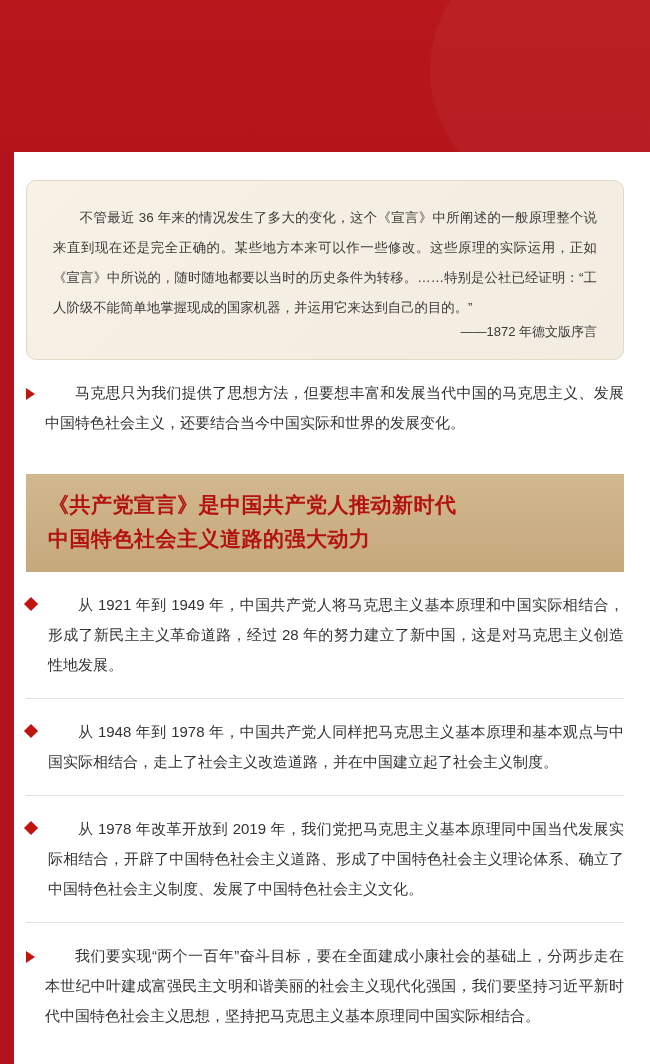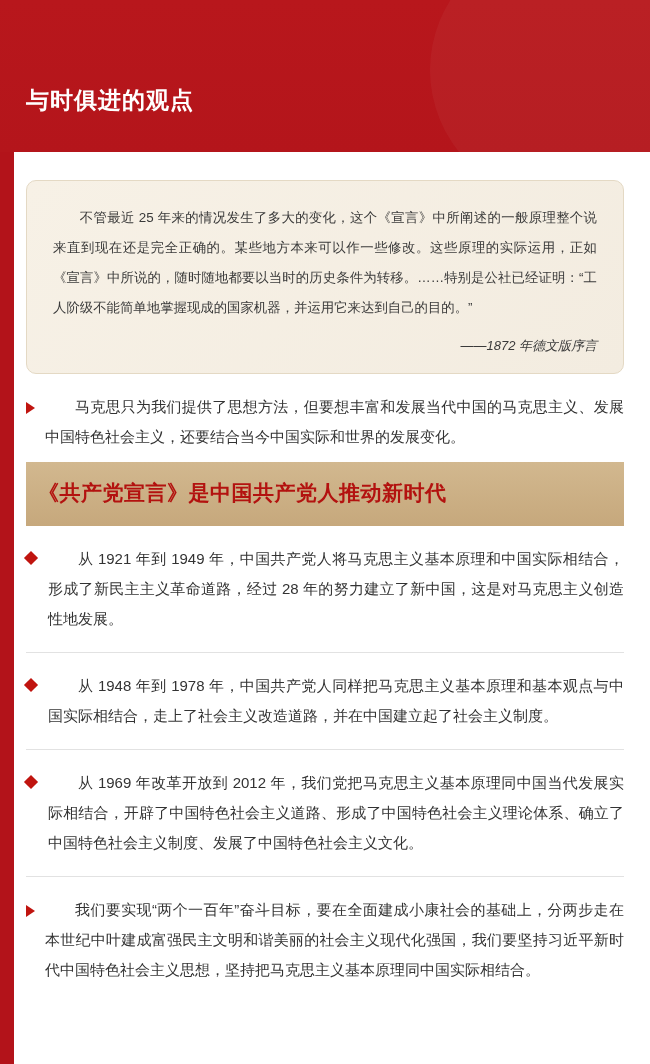--- a/index.html
+++ b/index.html
@@ -61,25 +61,23 @@
   }
   .quote-text {
     font-size: 13.4px;
     line-height: 30px;
     color: #3a3a3a;
     text-align: justify;
     text-indent: 2em;
     margin: 0;
   }
   .quote-source {
-    margin-top: 14px;
     text-align: right;
     font-size: 13px;
     color: #3a3a3a;
-    font-style: italic;
   }
   
   .bullet-para {
     display: flex;
     align-items: flex-start;
     margin: 18px 26px 0 26px;
   }
   .bullet-mark {
     flex: 0 0 auto;
     width: 14px;
@@ -109,24 +107,24 @@
   .bullet-body {
     flex: 1 1 auto;
     font-size: 15px;
     line-height: 30px;
     color: #333333;
     text-align: justify;
     text-indent: 2em;
   }
   
   .section-banner {
-    margin: 10px 26px 0 26px;
+    margin: 36px 26px 0 26px;
     background: #cdb289;
     background: linear-gradient(180deg, #d2b88f 0%, #c6a87c 100%);
-    padding: 14px 20px 16px 12px;
+    padding: 14px 20px 16px 22px;
     box-sizing: border-box;
   }
   .section-banner .line {
     font-size: 21px;
     font-weight: bold;
     color: #b3120f;
     line-height: 34px;
     letter-spacing: 0.5px;
   }
   
@@ -139,52 +137,52 @@
     height: 26px;
   }
 </style>
 </head>
 <body>
 
 <div class="page-rail"></div>
 
 <div class="header-band">
   <div class="band-deco"></div>
-  <div class="header-title">与时俱进的观点</div>
 </div>
 
 <div class="quote-card">
-  <p class="quote-text">不管最近 25 年来的情况发生了多大的变化，这个《宣言》中所阐述的一般原理整个说来直到现在还是完全正确的。某些地方本来可以作一些修改。这些原理的实际运用，正如《宣言》中所说的，随时随地都要以当时的历史条件为转移。……特别是公社已经证明：“工人阶级不能简单地掌握现成的国家机器，并运用它来达到自己的目的。”</p>
+  <p class="quote-text">不管最近 36 年来的情况发生了多大的变化，这个《宣言》中所阐述的一般原理整个说来直到现在还是完全正确的。某些地方本来可以作一些修改。这些原理的实际运用，正如《宣言》中所说的，随时随地都要以当时的历史条件为转移。……特别是公社已经证明：“工人阶级不能简单地掌握现成的国家机器，并运用它来达到自己的目的。”</p>
   <div class="quote-source">——1872 年德文版序言</div>
 </div>
 
 <div class="bullet-para">
   <span class="bullet-mark tri"></span>
   <div class="bullet-body">马克思只为我们提供了思想方法，但要想丰富和发展当代中国的马克思主义、发展中国特色社会主义，还要结合当今中国实际和世界的发展变化。</div>
 </div>
 
 <div class="section-banner">
   <div class="line">《共产党宣言》是中国共产党人推动新时代</div>
+  <div class="line">中国特色社会主义道路的强大动力</div>
 </div>
 
 <div class="bullet-para">
   <span class="bullet-mark dia"></span>
   <div class="bullet-body">从 1921 年到 1949 年，中国共产党人将马克思主义基本原理和中国实际相结合，形成了新民主主义革命道路，经过 28 年的努力建立了新中国，这是对马克思主义创造性地发展。</div>
 </div>
 <div class="separator"></div>
 
 <div class="bullet-para">
   <span class="bullet-mark dia"></span>
   <div class="bullet-body">从 1948 年到 1978 年，中国共产党人同样把马克思主义基本原理和基本观点与中国实际相结合，走上了社会主义改造道路，并在中国建立起了社会主义制度。</div>
 </div>
 <div class="separator"></div>
 
 <div class="bullet-para">
   <span class="bullet-mark dia"></span>
-  <div class="bullet-body">从 1969 年改革开放到 2012 年，我们党把马克思主义基本原理同中国当代发展实际相结合，开辟了中国特色社会主义道路、形成了中国特色社会主义理论体系、确立了中国特色社会主义制度、发展了中国特色社会主义文化。</div>
+  <div class="bullet-body">从 1978 年改革开放到 2019 年，我们党把马克思主义基本原理同中国当代发展实际相结合，开辟了中国特色社会主义道路、形成了中国特色社会主义理论体系、确立了中国特色社会主义制度、发展了中国特色社会主义文化。</div>
 </div>
 <div class="separator"></div>
 
 <div class="bullet-para">
   <span class="bullet-mark tri"></span>
   <div class="bullet-body">我们要实现“两个一百年”奋斗目标，要在全面建成小康社会的基础上，分两步走在本世纪中叶建成富强民主文明和谐美丽的社会主义现代化强国，我们要坚持习近平新时代中国特色社会主义思想，坚持把马克思主义基本原理同中国实际相结合。</div>
 </div>
 
 <div class="spacer-bottom"></div>
 

